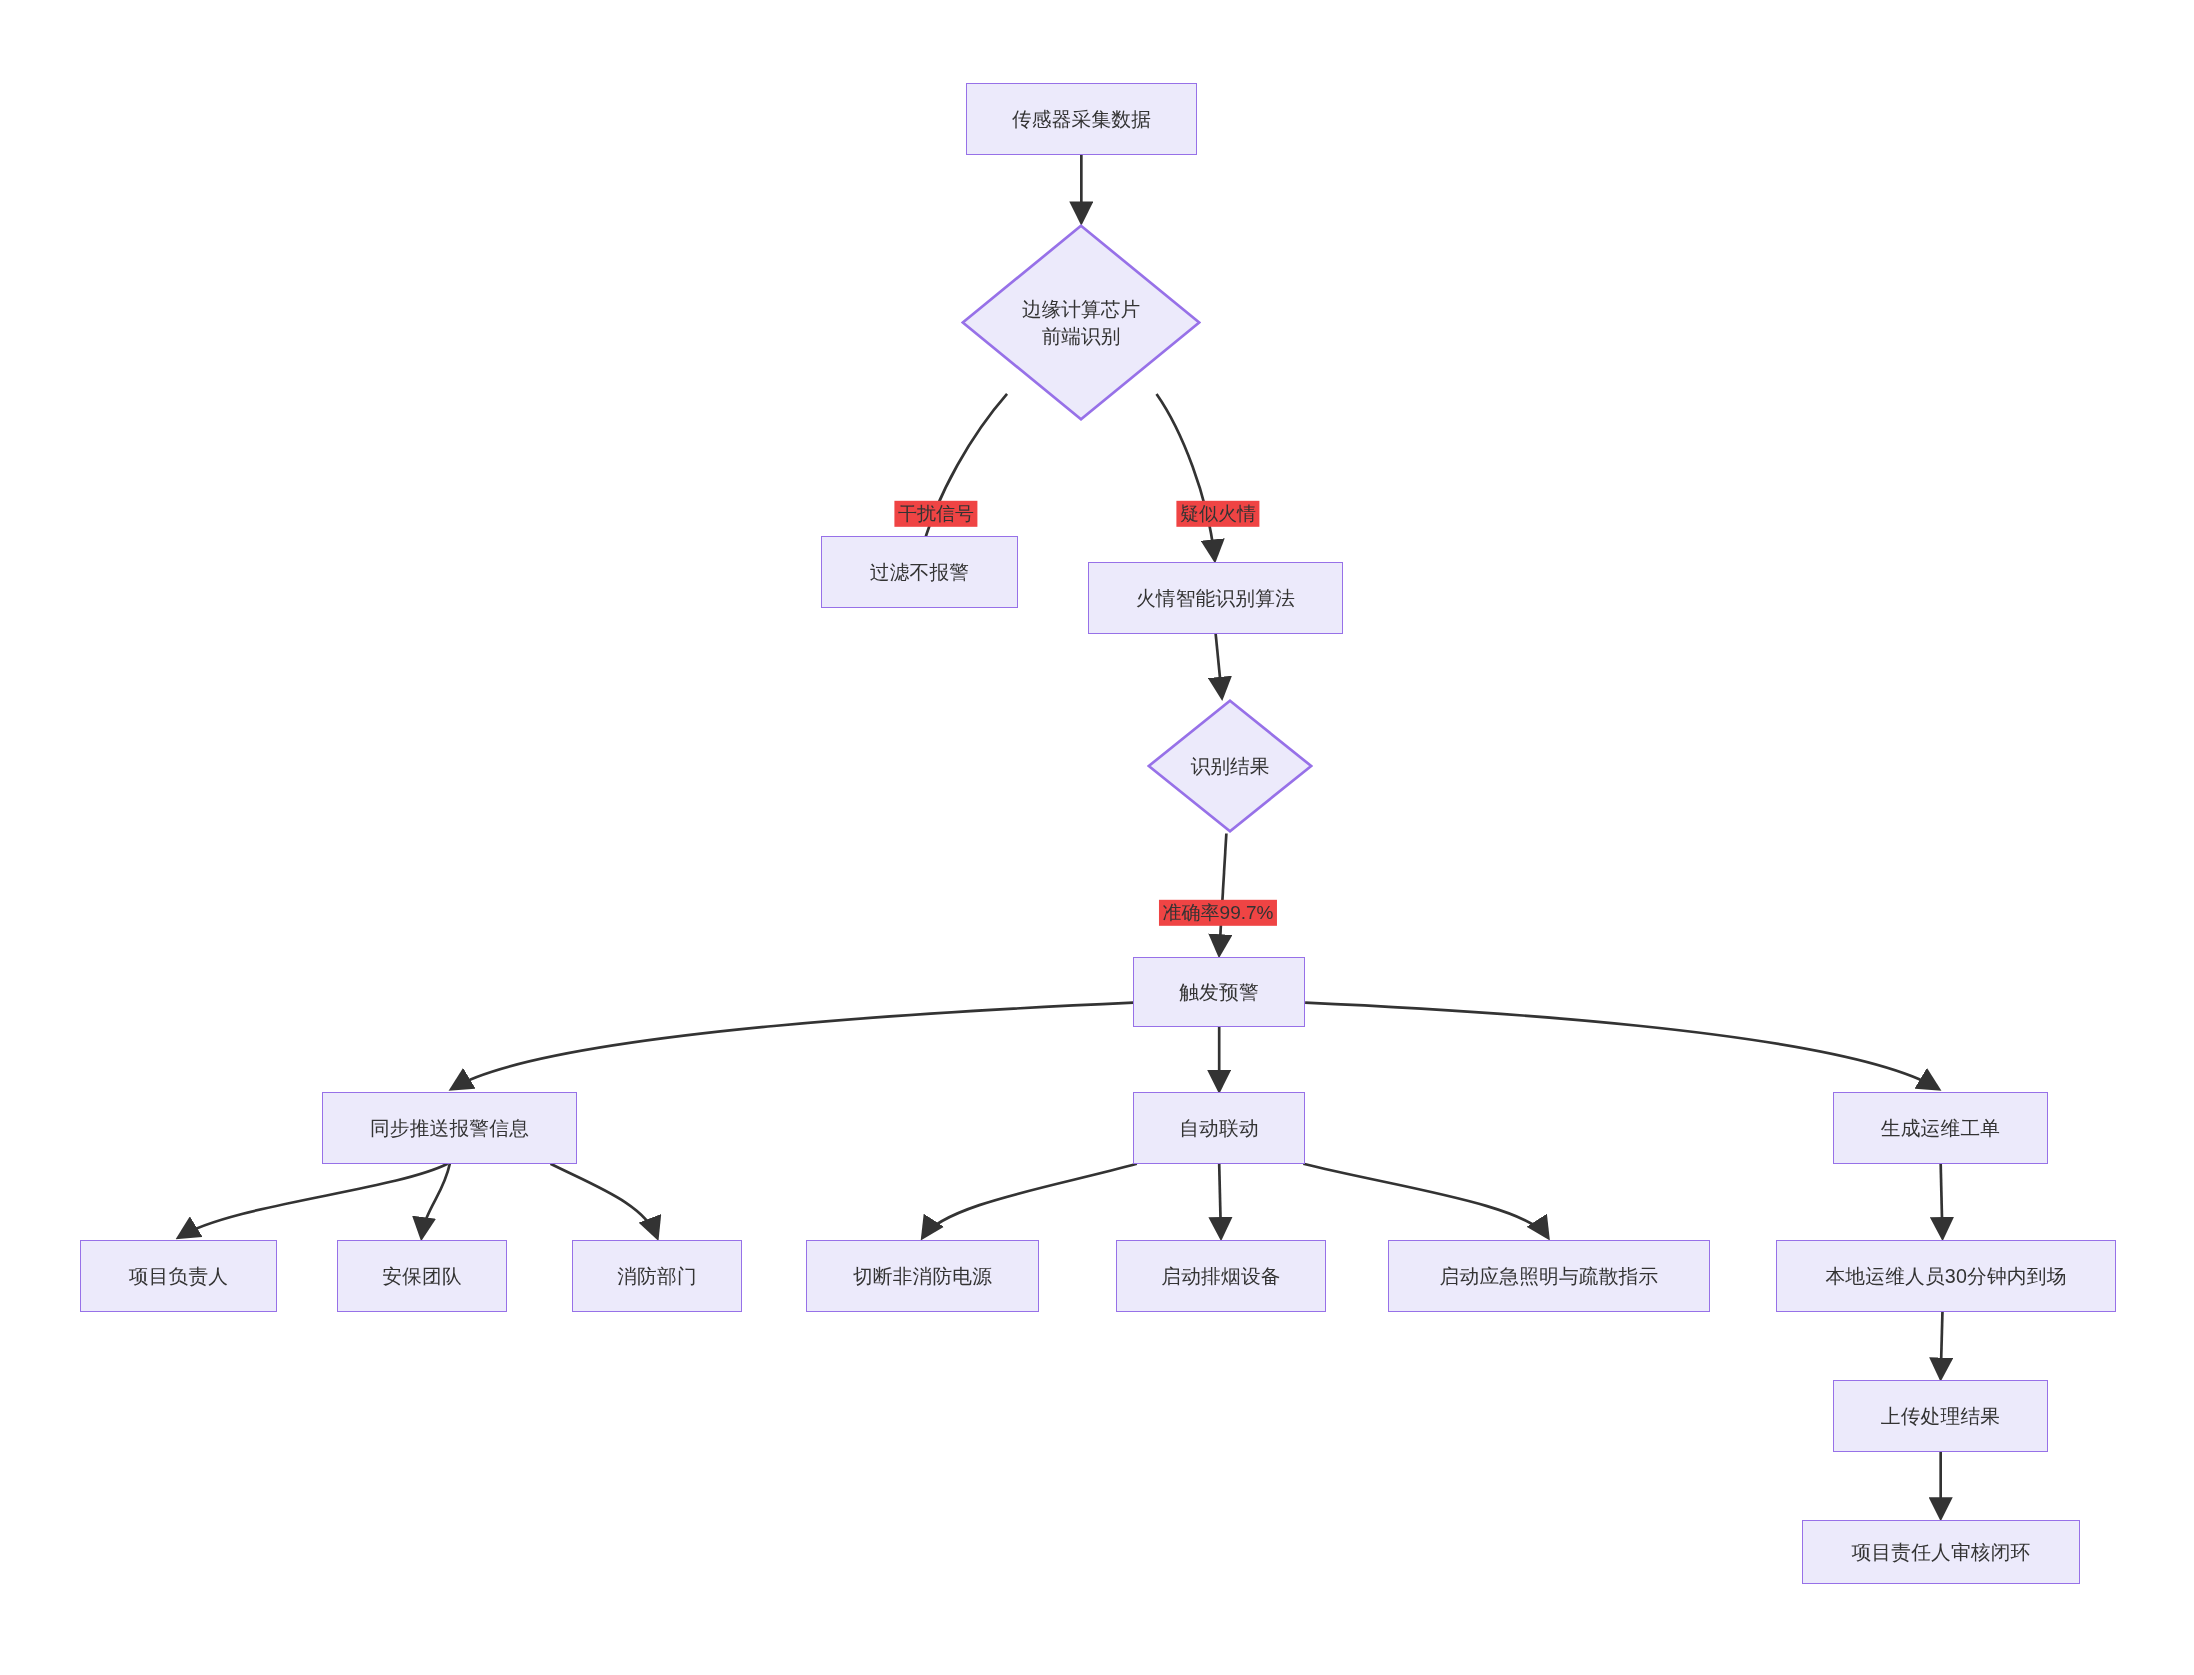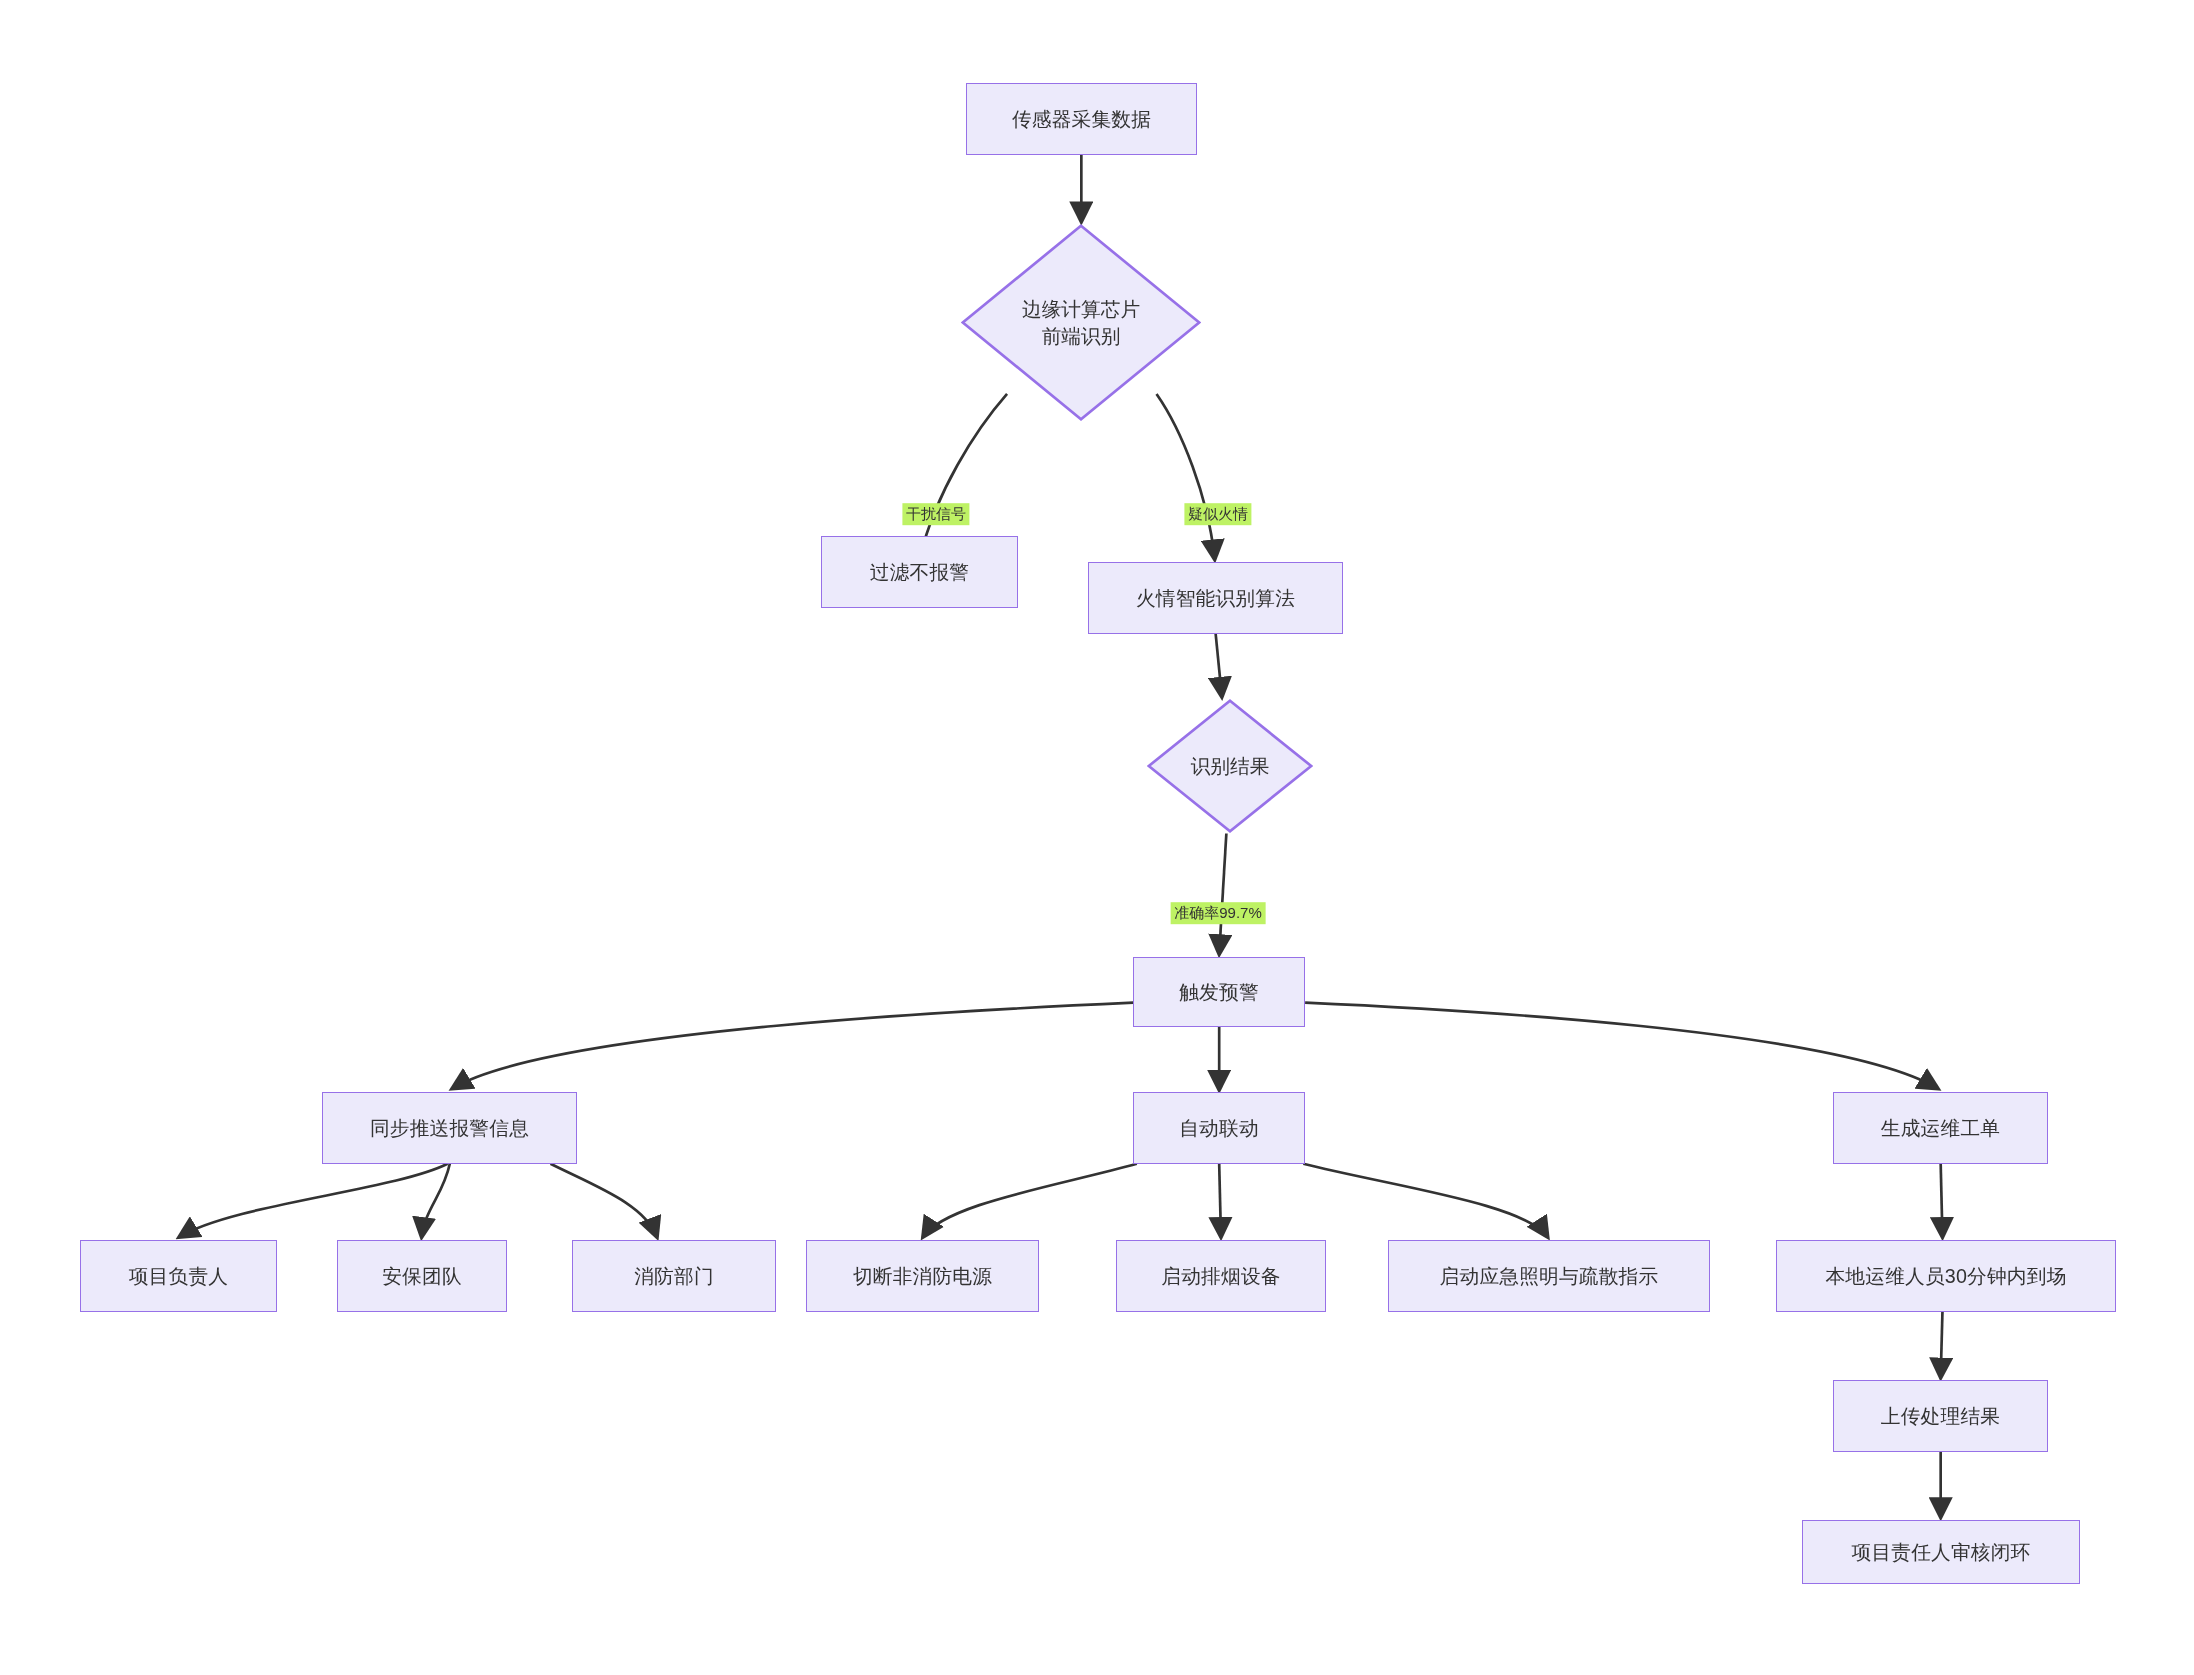--- a/index.html
+++ b/index.html
@@ -34,23 +34,23 @@
     line-height:1.34;
     text-align:center;
     white-space:pre-line;
   }
   .diamond .dshape{
     position:absolute;left:0;top:0;width:100%;height:100%;
   }
   .diamond .dtext{position:relative;z-index:2;}
   .edge-label{
     position:absolute;
-    background:#bef264;
+    background:#ef4444;
     color:#333333;
-    font-size:15px;
+    font-size:19px;
     line-height:1.2;
     padding:1.8px 3.6px;
     white-space:nowrap;
     transform:translate(-50%,-50%);
     z-index:3;
   }
 </style>
 </head>
 <body>
 
@@ -126,21 +126,21 @@
   <div class="node" style="left:322px;top:1092px;width:255px;height:72px;">同步推送报警信息</div>
 
   <div class="node" style="left:1133px;top:1092px;width:172px;height:72px;">自动联动</div>
 
   <div class="node" style="left:1833px;top:1092px;width:215px;height:72px;">生成运维工单</div>
 
   <div class="node" style="left:80px;top:1240px;width:197px;height:72px;">项目负责人</div>
 
   <div class="node" style="left:337px;top:1240px;width:170px;height:72px;">安保团队</div>
 
-  <div class="node" style="left:572px;top:1240px;width:204px;height:72px;">消防部门</div>
+  <div class="node" style="left:572px;top:1240px;width:170px;height:72px;">消防部门</div>
 
   <div class="node" style="left:1116px;top:1240px;width:210px;height:72px;">启动排烟设备</div>
 
   <div class="node" style="left:806px;top:1240px;width:233px;height:72px;">切断非消防电源</div>
 
   <div class="node" style="left:1388px;top:1240px;width:322px;height:72px;">启动应急照明与疏散指示</div>
 
   <div class="node" style="left:1776px;top:1240px;width:340px;height:72px;">本地运维人员30分钟内到场</div>
 
   <div class="node" style="left:1833px;top:1380px;width:215px;height:72px;">上传处理结果</div>

